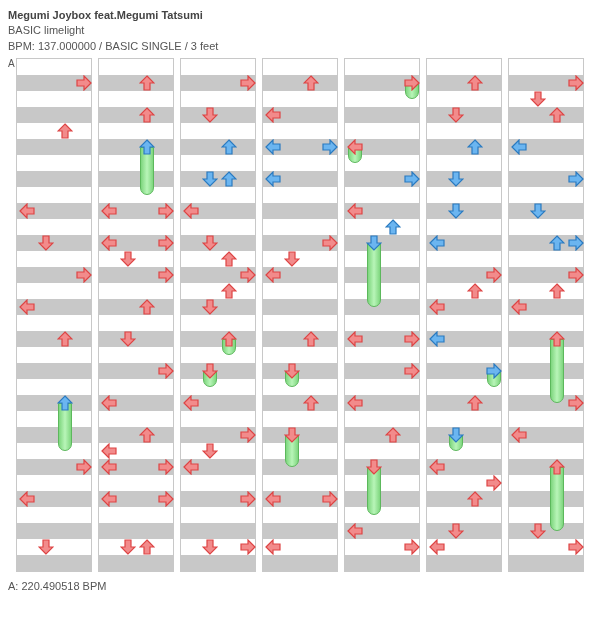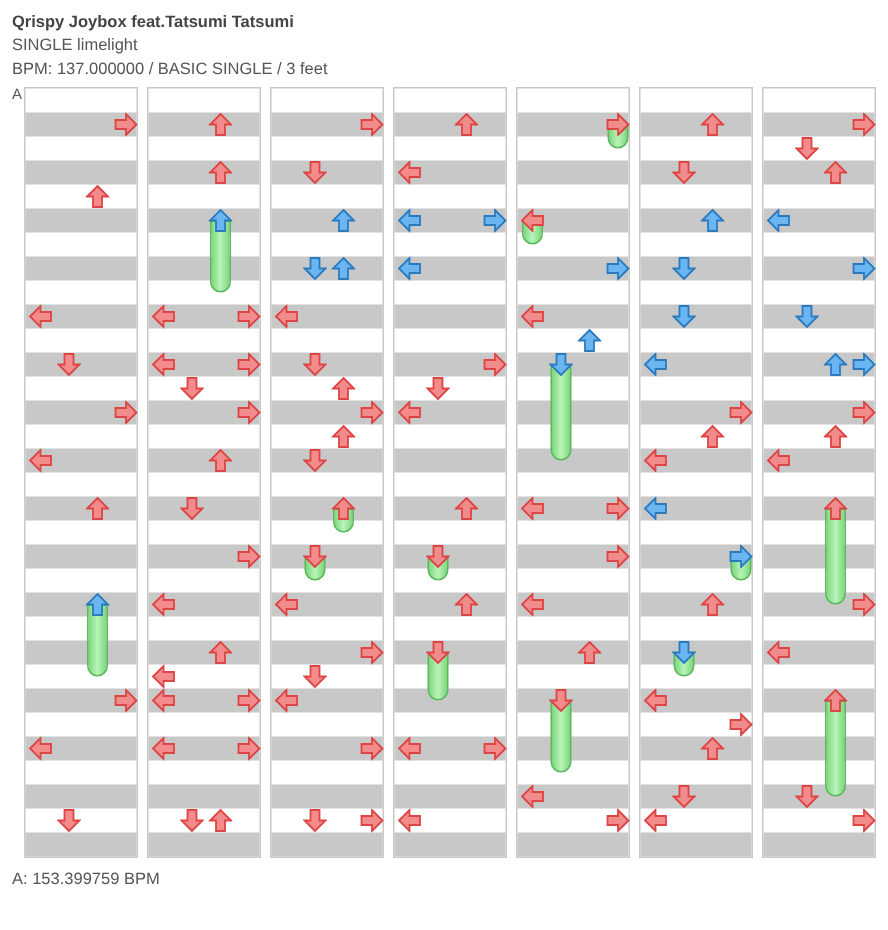--- a/index.html
+++ b/index.html
@@ -21,22 +21,22 @@
 .freeze-body.lane0{left:3px}
 .freeze-body.lane1{left:22px}
 .freeze-body.lane2{left:41px}
 .freeze-body.lane3{left:60px}
 svg{width:16px;height:16px;display:block}
 .footer{margin-top:6px;line-height:1.5}
 </style>
 </head>
 <body>
 
-<div class="header-line title-line">Qrispy Joybox feat.Tatsumi Tatsumi</div>
-<div class="header-line">SINGLE limelight</div>
+<div class="header-line title-line">Megumi Joybox feat.Megumi Tatsumi</div>
+<div class="header-line">BASIC limelight</div>
 <div class="header-line">BPM: 137.000000 / BASIC SINGLE / 3 feet</div>
 
 <div class="chart-area">
   <div class="a-label">A</div>
   <div class="columns" id="columns">
       <div class="column">
         <div class="rows">
           <div class="row"></div>
           <div class="row shaded"></div>
           <div class="row"></div>
@@ -1110,14 +1110,14 @@
             <g transform="rotate(90 8 8)">
               <polygon points="8,1 15,8 11,8 11,15 5,15 5,8 1,8" fill="#f28b8b" stroke="#d44" stroke-width="1.2"></polygon>
             </g>
           </svg>
         </div>
       </div>
     </div>
 </div>
 
 <div class="footer">
-  <div>A: 153.399759 BPM</div>
+  <div>A: 220.490518 BPM</div>
 </div>
 
 </body></html>

